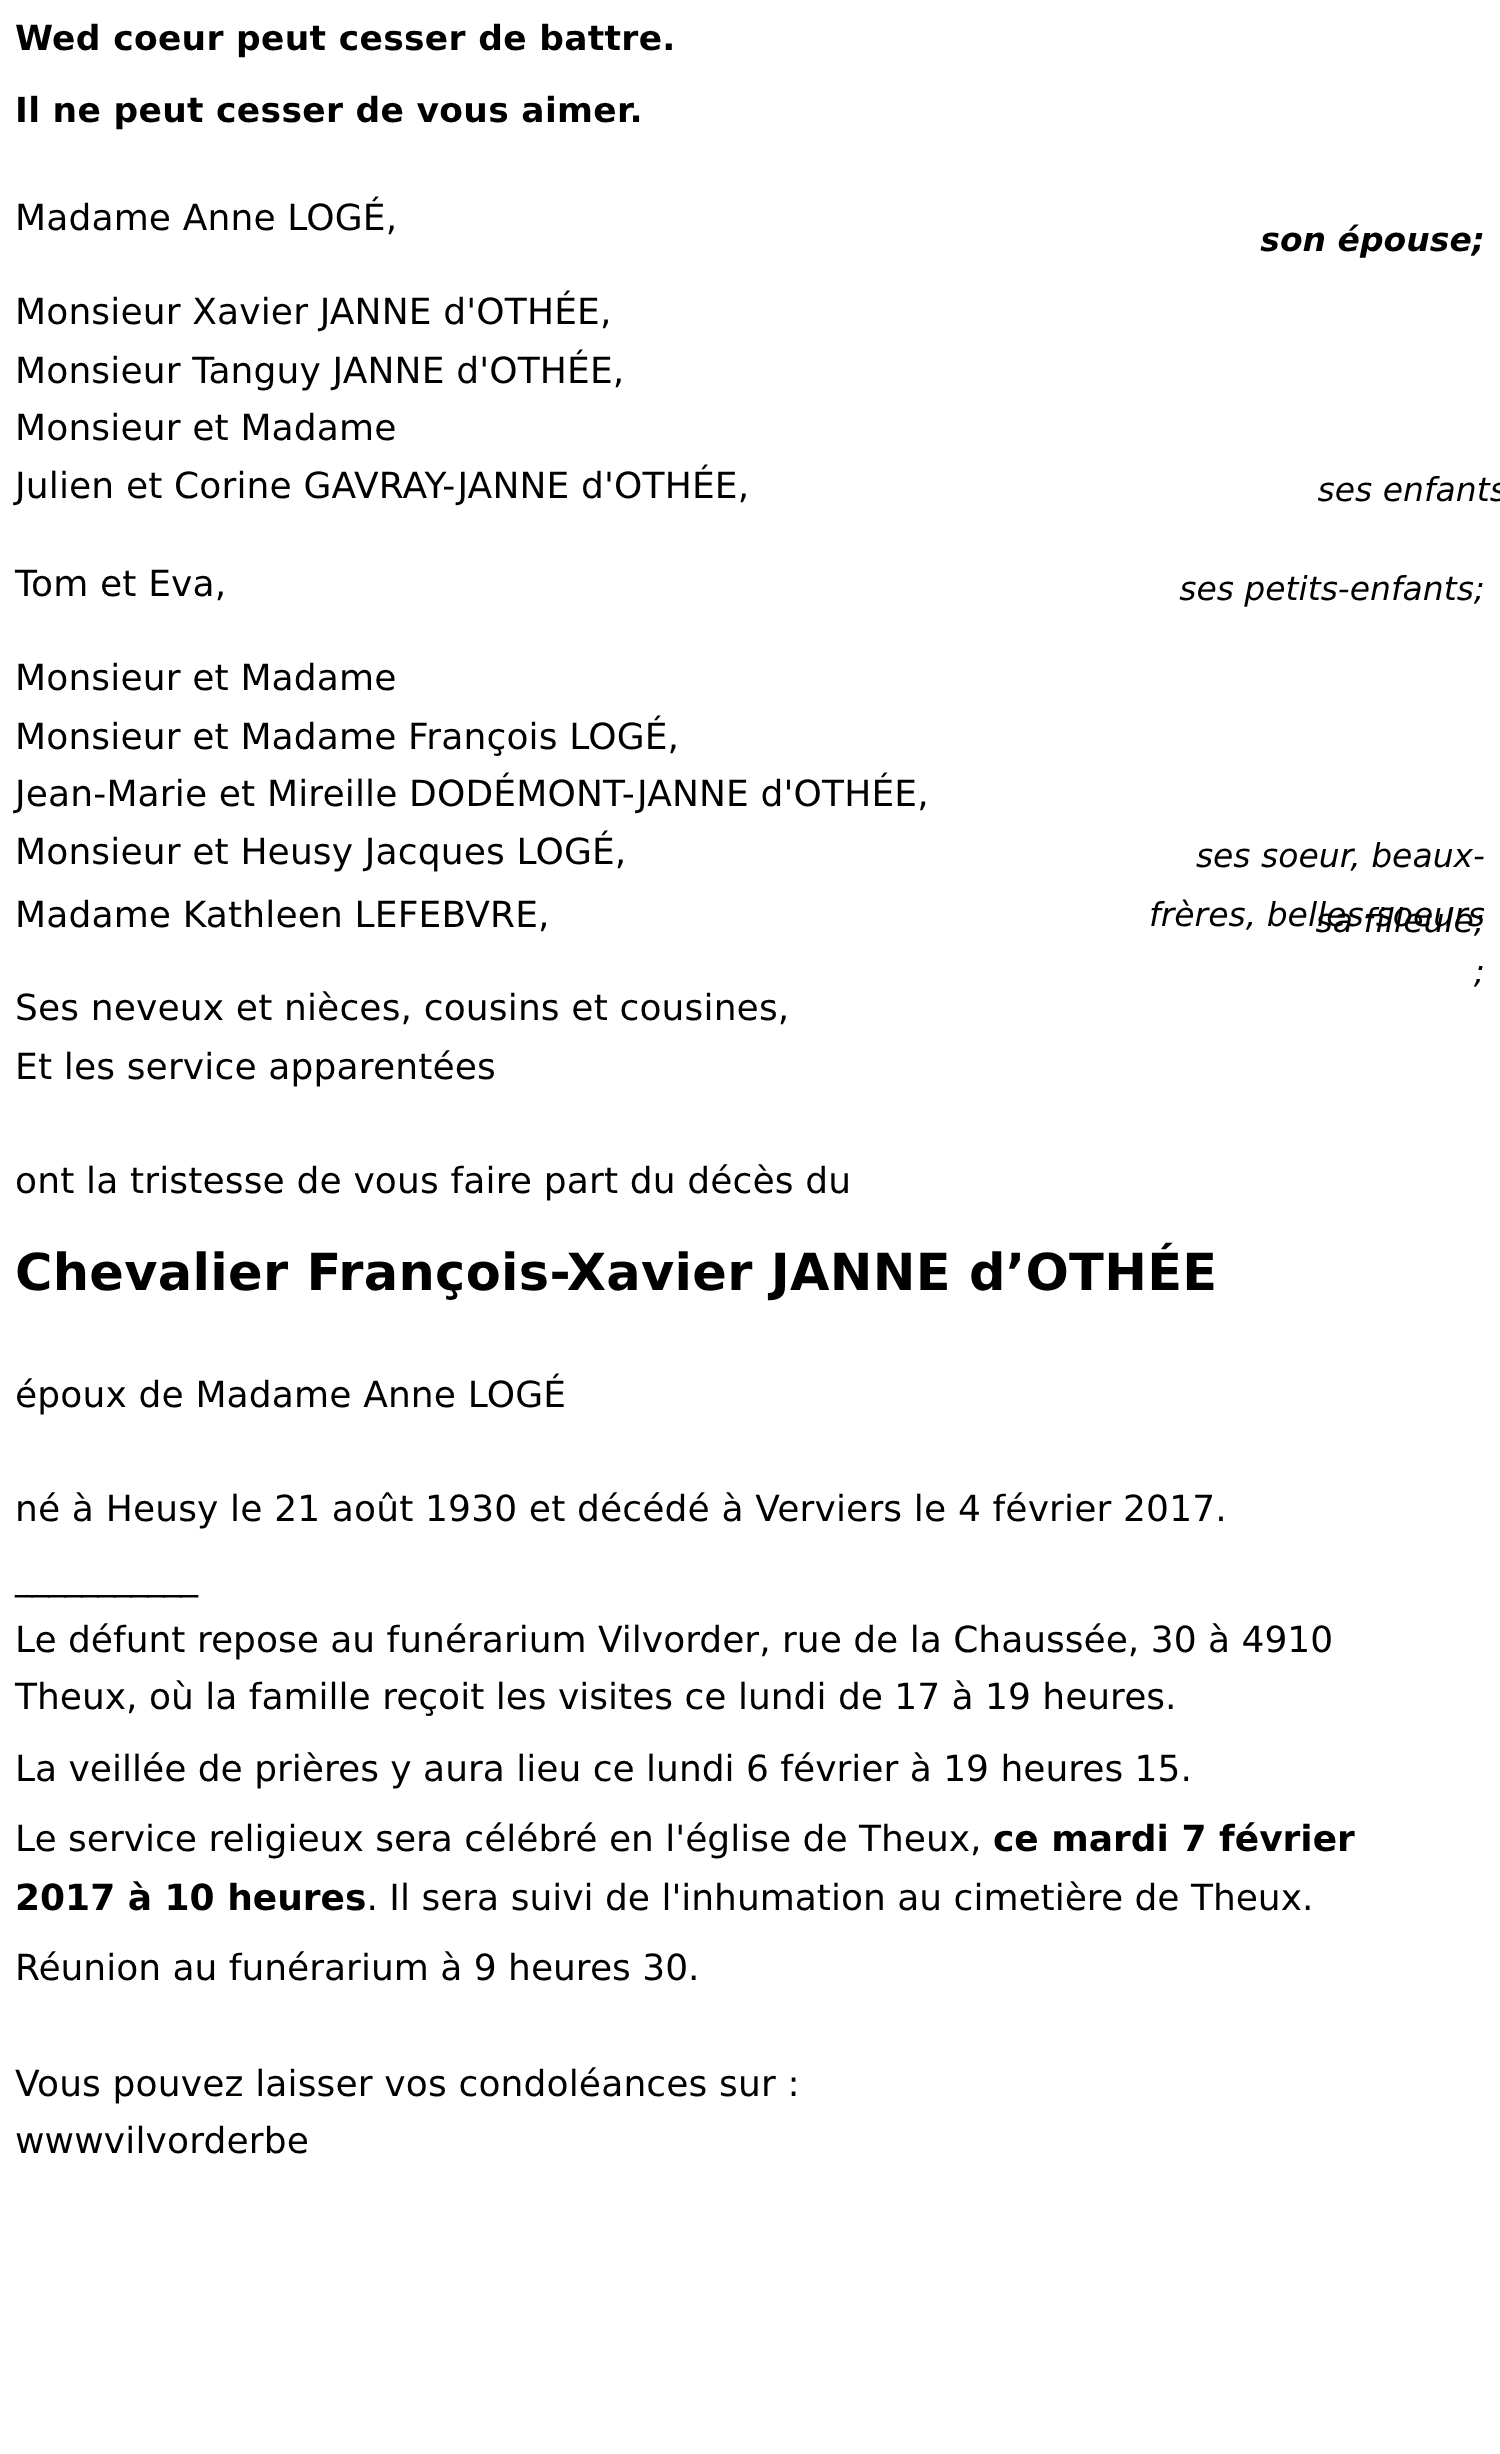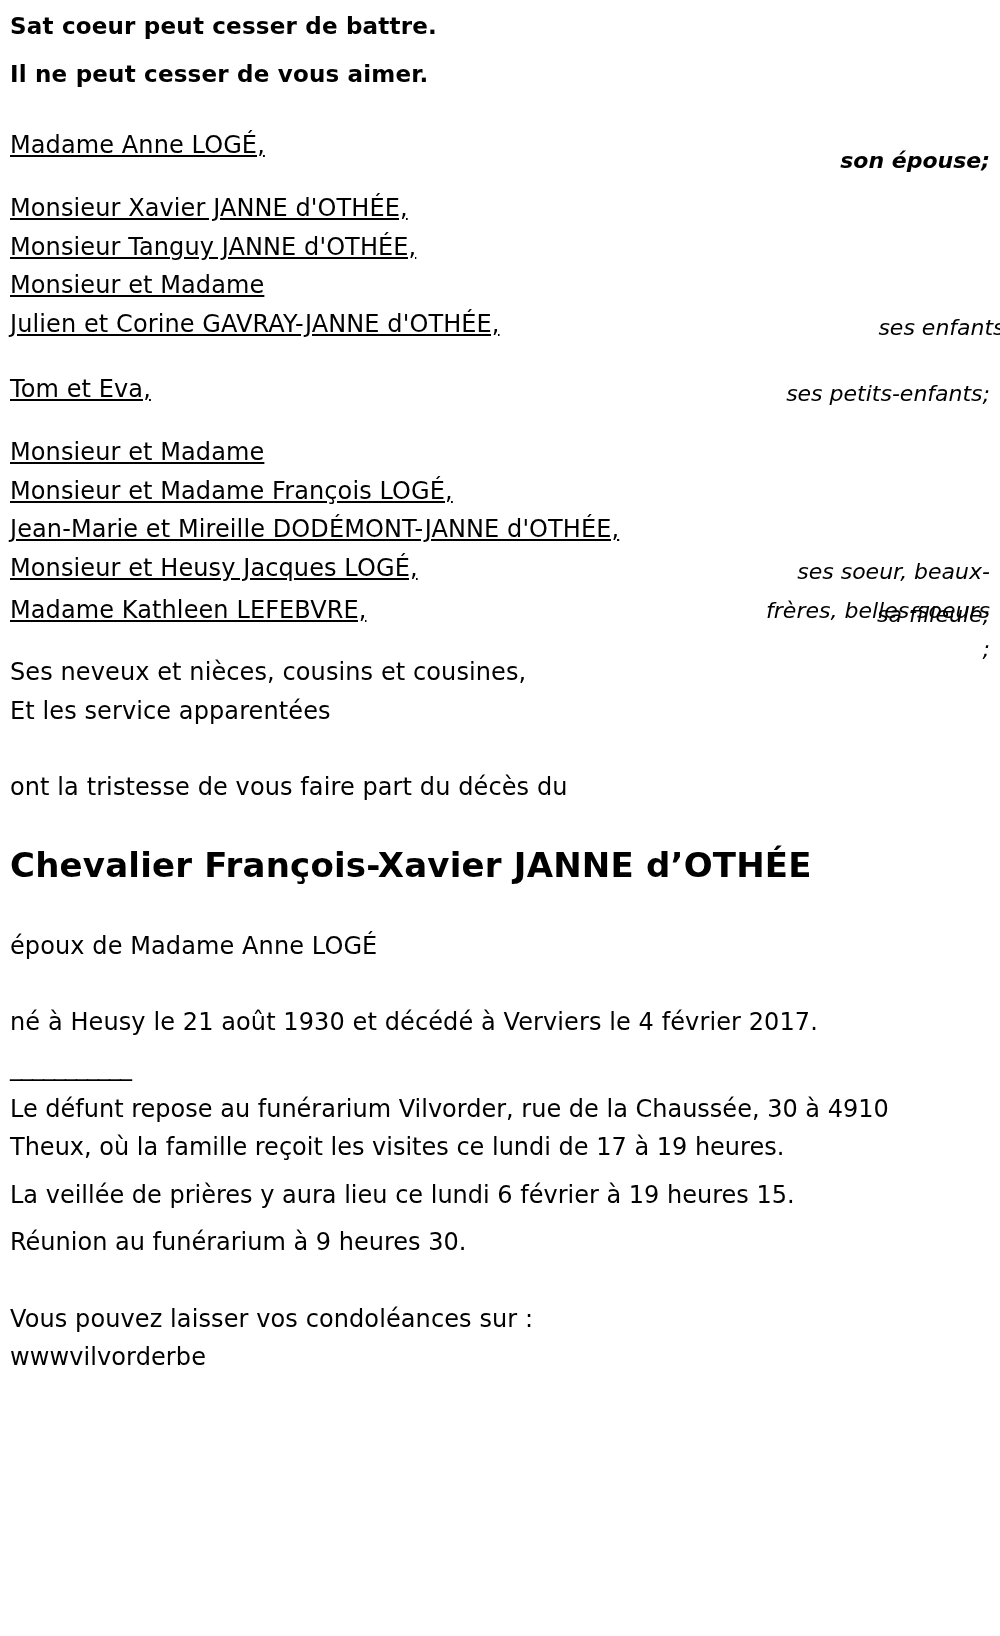--- a/index.html
+++ b/index.html
@@ -26,21 +26,21 @@
       align-items: flex-start;
       position: relative;
     }
     .names {
       font-size: 24px;
       line-height: 38.5px;
       letter-spacing: 0.1px;
       width: 720px;
       flex: 0 0 auto;
     }
-    .names div { white-space: nowrap; text-decoration: underline; }
+    .names div { white-space: nowrap; }
     .relation {
       font-style: italic;
       font-size: 22px;
       line-height: 38.5px;
       text-align: right;
       width: 250px;
       flex: 0 0 auto;
     }
     .plain {
       font-size: 24px;
@@ -56,21 +56,21 @@
     .rule-line { font-size: 24px; line-height: 30px; letter-spacing: -1px; }
     .para { font-size: 24px; line-height: 38.5px; margin: 0; }
     b { font-weight: bold; }
   </style>
 </head>
 <body>
 
 <div class="wrap">
 
   <div class="epitaph-block">
-    <p class="epitaph">Sat coeur peut cesser de battre.</p>
+    <p class="epitaph">Wed coeur peut cesser de battre.</p>
     <p class="epitaph">Il ne peut cesser de vous aimer.</p>
   </div>
 
   <div class="group" style="margin-top:28px; height:58px;">
     <div class="names">
       <div>Madame Anne LOGÉ,</div>
     </div>
     <div class="relation" style="margin-top:16px;font-weight:bold;">son épouse;</div>
   </div>
 
@@ -112,34 +112,38 @@
     <div class="relation" style="margin-top:5px;">sa filleule;</div>
   </div>
 
   <div class="plain" style="margin-top:4px;">
     <div>Ses neveux et nièces, cousins et cousines,</div>
     <div>Et les service apparentées</div>
   </div>
 
   <div class="plain" style="margin-top:38px;">ont la tristesse de vous faire part du décès du</div>
 
-  <div class="title" style="margin-top:36px;">Chevalier François-Xavier JANNE d’OTHÉE</div>
+  <div class="title" style="margin-top:20px;">Chevalier François-Xavier JANNE d’OTHÉE</div>
 
   <div class="plain" style="margin-top:40px;">époux de Madame Anne LOGÉ</div>
 
   <div class="plain" style="margin-top:38px;">né à Heusy le 21 août 1930 et décédé à Verviers le 4 février 2017.</div>
 
   <div class="rule-line" style="margin-top:10px;font-style:italic;">___________</div>
 
   <div style="margin-top:8px;">
     <p class="para">
       <span>Le défunt repose au funérarium Vilvorder, rue de la Chaussée, 30 à 4910</span><br>
       <span>Theux, où la famille reçoit les visites ce lundi de 17 à 19 heures.</span>
     </p>
     <p class="para" style="margin-top:9px;">La veillée de prières y aura lieu ce lundi 6 février à 19 heures 15.</p>
+    <p class="para" style="margin-top:9px;">
+      <span>Le service religieux sera célébré en l'église de Theux, </span><b>ce mardi 7 février</b><br>
+      <b>2017 à 10 heures</b><span>. Il sera suivi de l'inhumation au cimetière de Theux.</span>
+    </p>
     <p class="para" style="margin-top:9px;">Réunion au funérarium à 9 heures 30.</p>
   </div>
 
   <div class="plain" style="margin-top:38px;">
     <div>Vous pouvez laisser vos condoléances sur :</div>
     <div>wwwvilvorderbe</div>
   </div>
 
 </div>
 

